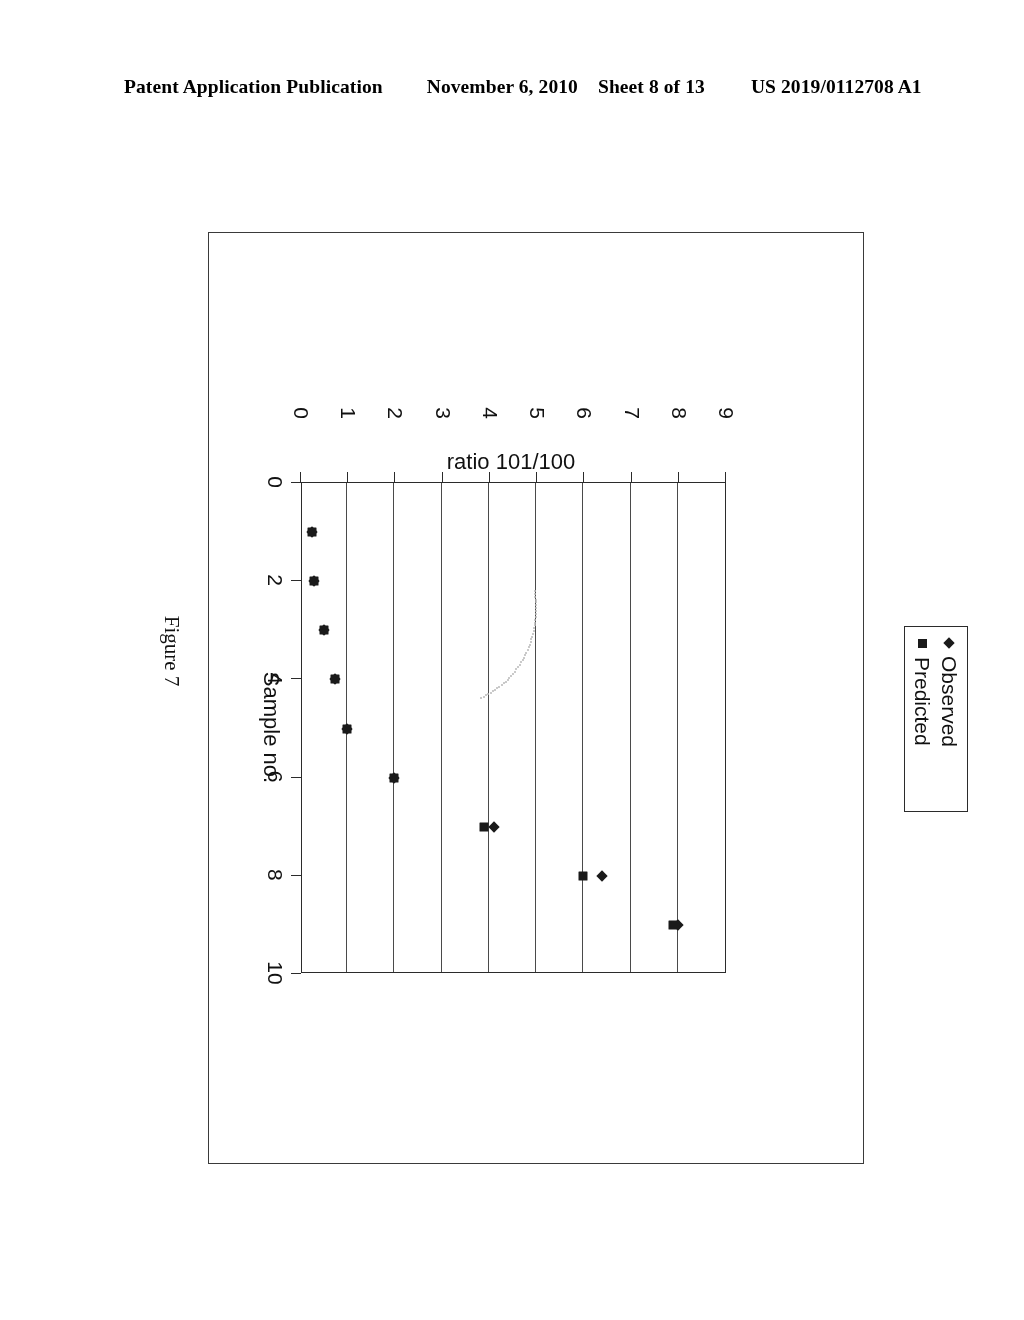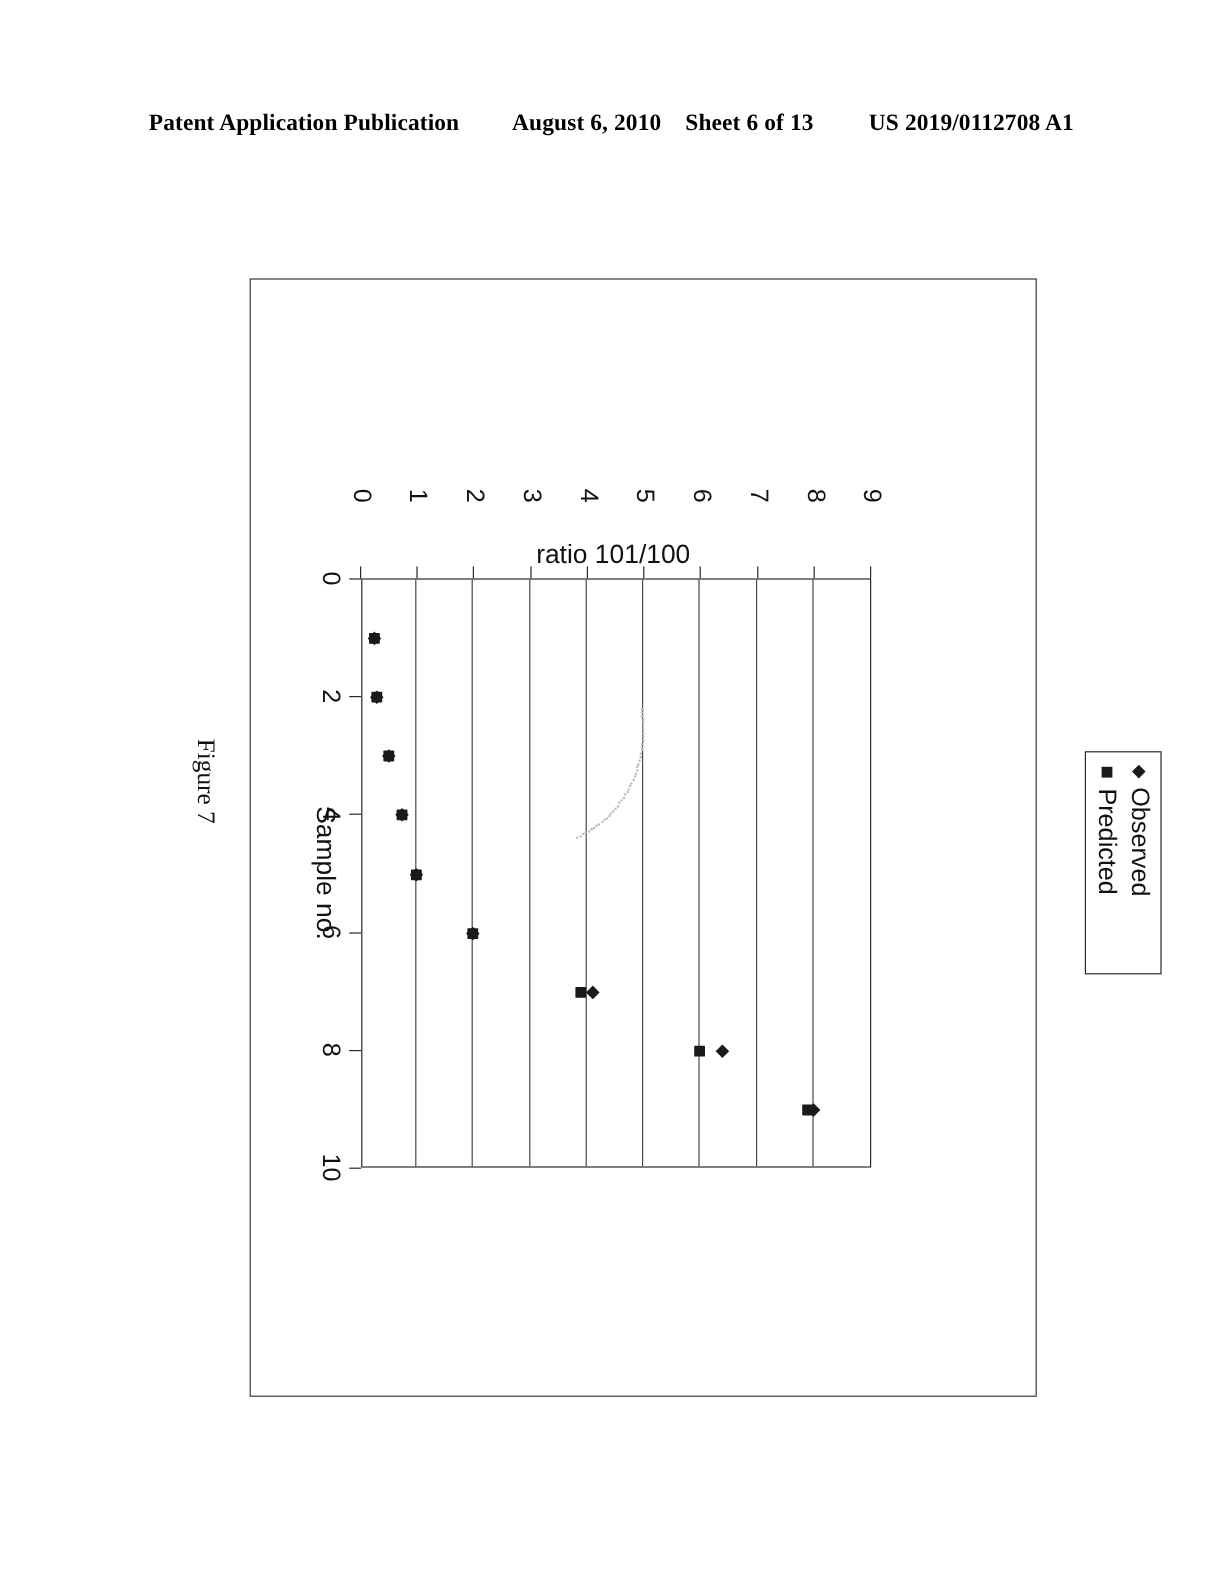--- a/index.html
+++ b/index.html
@@ -11,21 +11,21 @@
     width: 1024px;
     height: 1320px;
     position: relative;
     font-family: "Liberation Serif", serif;
     -webkit-font-smoothing: none;
   }
 
   
   #patent-header {
     position: absolute;
-    top: 92px;
+    top: 76px;
     left: 124px;
     width: 776px;
     height: 26px;
     display: flex;
     align-items: baseline;
     font-family: "Liberation Serif", serif;
     font-weight: bold;
     font-size: 19.5px;
     color: #000;
     letter-spacing: 0.1px;
@@ -237,22 +237,22 @@
     height: 2px;
     background: #b9b9b9;
     border-radius: 50%;
   }
 </style>
 </head>
 <body>
 
 <div id="patent-header">
   <span class="pub-title">Patent Application Publication</span>
-  <span class="pub-date">August 6, 2010</span>
-  <span class="sheet">Sheet 6 of 13</span>
+  <span class="pub-date">November 6, 2010</span>
+  <span class="sheet">Sheet 8 of 13</span>
   <span class="patnum">US 2019/0112708 A1</span>
 </div>
 
 <div id="figure-border"></div>
 
 <div id="figure-caption">Figure 7</div>
 
 <div id="chart-rotor">
   <div class="chart-inner">
 

